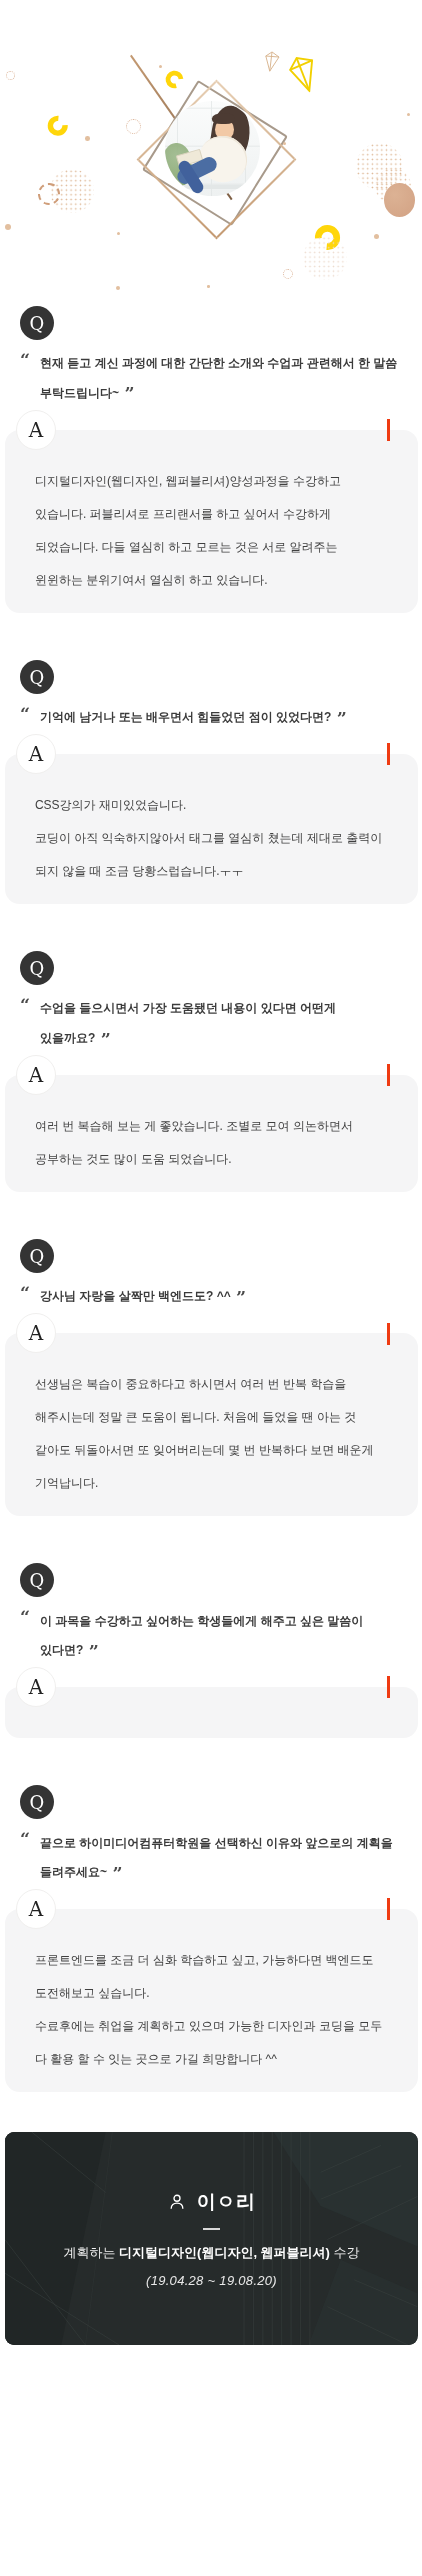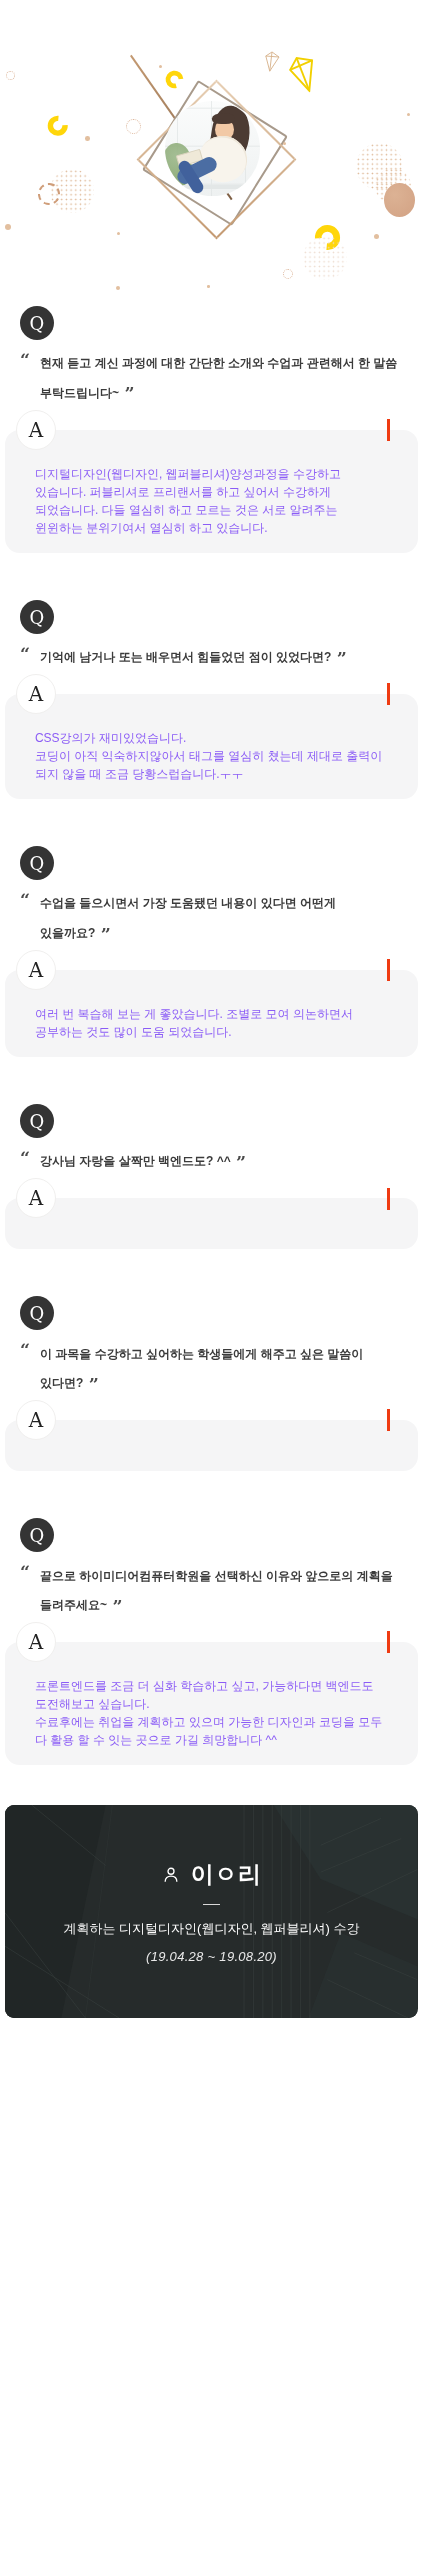--- a/index.html
+++ b/index.html
@@ -87,39 +87,39 @@
     background:#ffffff;border:0.7px solid #f0efee;z-index:2;
     display:flex;align-items:center;justify-content:center;
   }
   .a-badge span{
     font-family:"DejaVu Serif","Liberation Serif",serif;
     color:#222222;font-size:20px;line-height:1;
   }
   .red-bar{position:absolute;right:28px;top:-10.7px;width:2.7px;height:22px;background:#ef3b12;z-index:2;}
   .answer-box{
     background:#f5f5f6;border-radius:14.8px;padding:35px 29.5px 16px 29.5px;
-    font-size:12px;line-height:18px;color:#8b5cf6;word-break:keep-all;
+    font-size:12px;line-height:33px;color:#404040;word-break:keep-all;
   }
   .answer-p{margin:0;white-space:pre-line;}
   .answer-p + .answer-p{margin-top:27.5px;}
   
   .profile-card{
     position:relative;margin:40px 5.4px 0 5.4px;height:213px;border-radius:9.4px;
     overflow:hidden;background:#262b2b;
   }
   .card-pattern{position:absolute;inset:0;width:100%;height:100%;}
   .profile-inner{
     position:relative;z-index:2;height:100%;display:flex;flex-direction:column;
     align-items:center;justify-content:center;color:#ffffff;text-align:center;
   }
   .name-row{display:flex;align-items:center;gap:9.4px;}
-  .name-row .name{font-size:23px;font-weight:bold;letter-spacing:0.7px;}
+  .name-row .name{font-size:19px;font-weight:bold;letter-spacing:0.7px;}
   .profile-divider{width:17.5px;height:1.3px;background:#d9d9d9;margin:13.4px auto 14.8px auto;}
   .course-line{margin:0;font-size:13px;color:#f2f2f2;word-break:keep-all;}
-  .course-line b{font-weight:normal;color:#ffffff;}
+  .course-line b{font-weight:bold;color:#ffffff;}
   .period{margin:10.7px 0 0 0;font-size:13px;font-style:italic;color:#e9e9e9;letter-spacing:0.3px;}
 </style>
 </head>
 <body>
 
 <div class="page">
 
   <header class="hero">
     <div class="abs ring-dotted" style="left:6px;top:71px;width:6.7px;height:6.7px;"></div>
     <svg class="abs crescent" style="left:47px;top:115px;transform:rotate(35deg);" width="21.5" height="21.5" viewBox="0 0 44 44">
@@ -239,20 +239,21 @@
       <div class="q-badge">
           <span>Q</span>
         </div>
       <p class="quote"><span class="open-quote">“</span><span>강사님 자랑을 살짝만 백엔드도? ^^</span><span class="close-quote">”</span></p>
       <div class="answer-wrap">
         <div class="a-badge">
             <span>A</span>
           </div>
         <span class="red-bar"></span>
         <div class="answer-box">
+            <p class="answer-p">선생님은 복습이 중요하다고 하시면서 여러 번 반복 학습을 해주시는데 정말 큰 도움이 됩니다. 처음에 들었을 땐 아는 것 같아도 뒤돌아서면 또 잊어버리는데 몇 번 반복하다 보면 배운게 기억납니다.</p>
           </div>
       </div>
     </section>
 
     <section class="qa">
       <div class="q-badge">
           <span>Q</span>
         </div>
       <p class="quote"><span class="open-quote">“</span><span>이 과목을 수강하고 싶어하는 학생들에게 해주고 싶은 말씀이 있다면?</span><span class="close-quote">”</span></p>
       <div class="answer-wrap">

